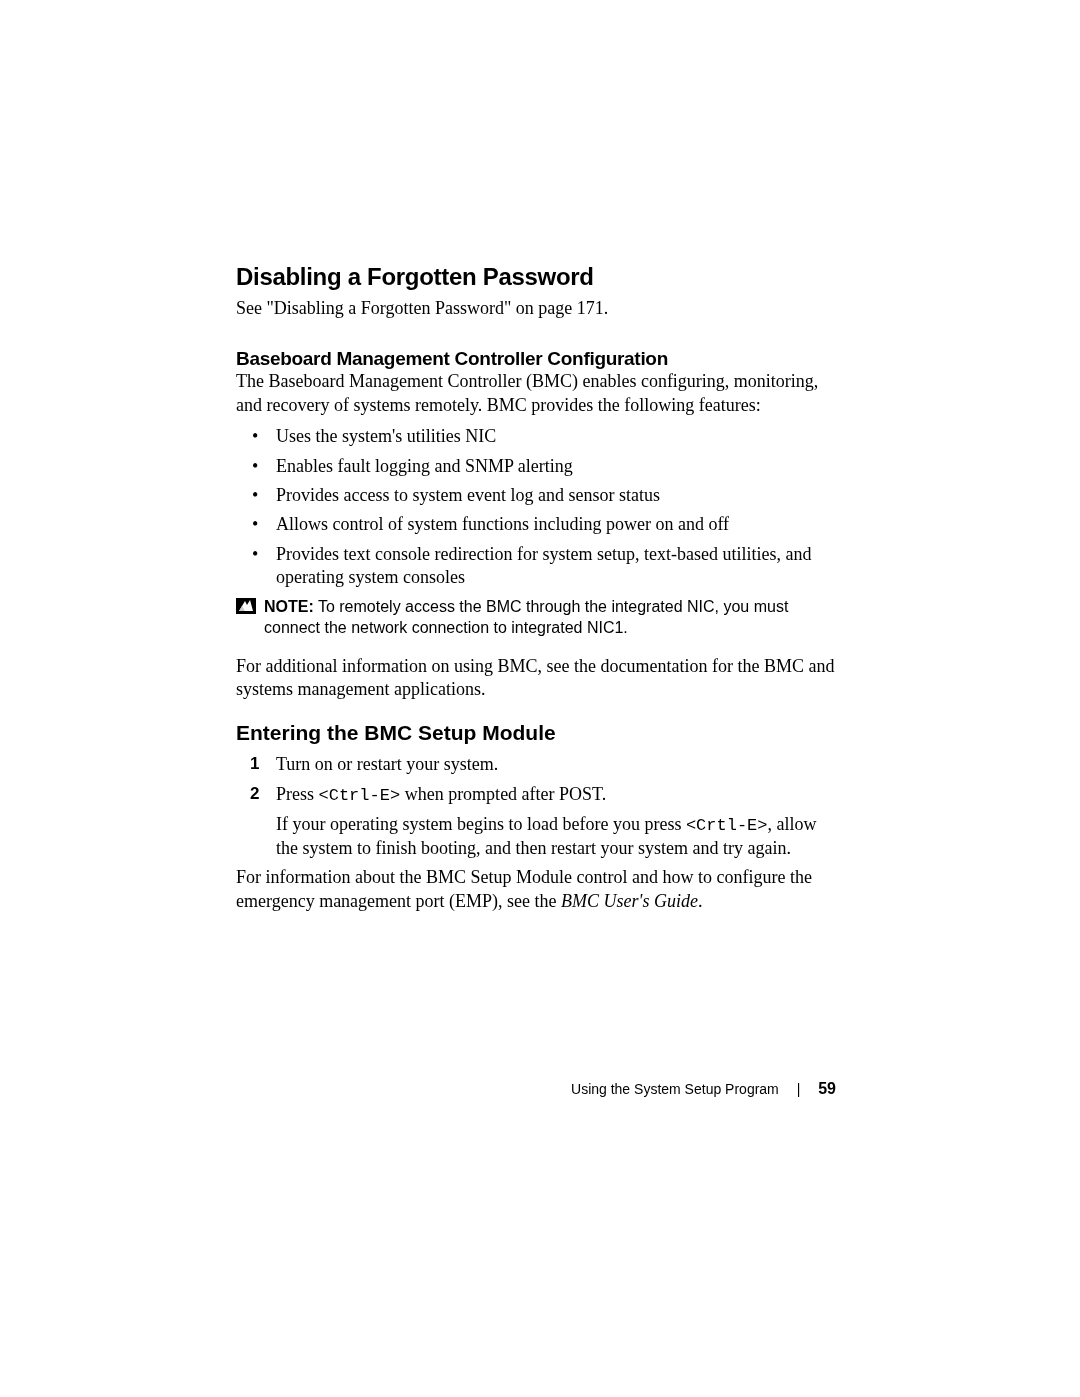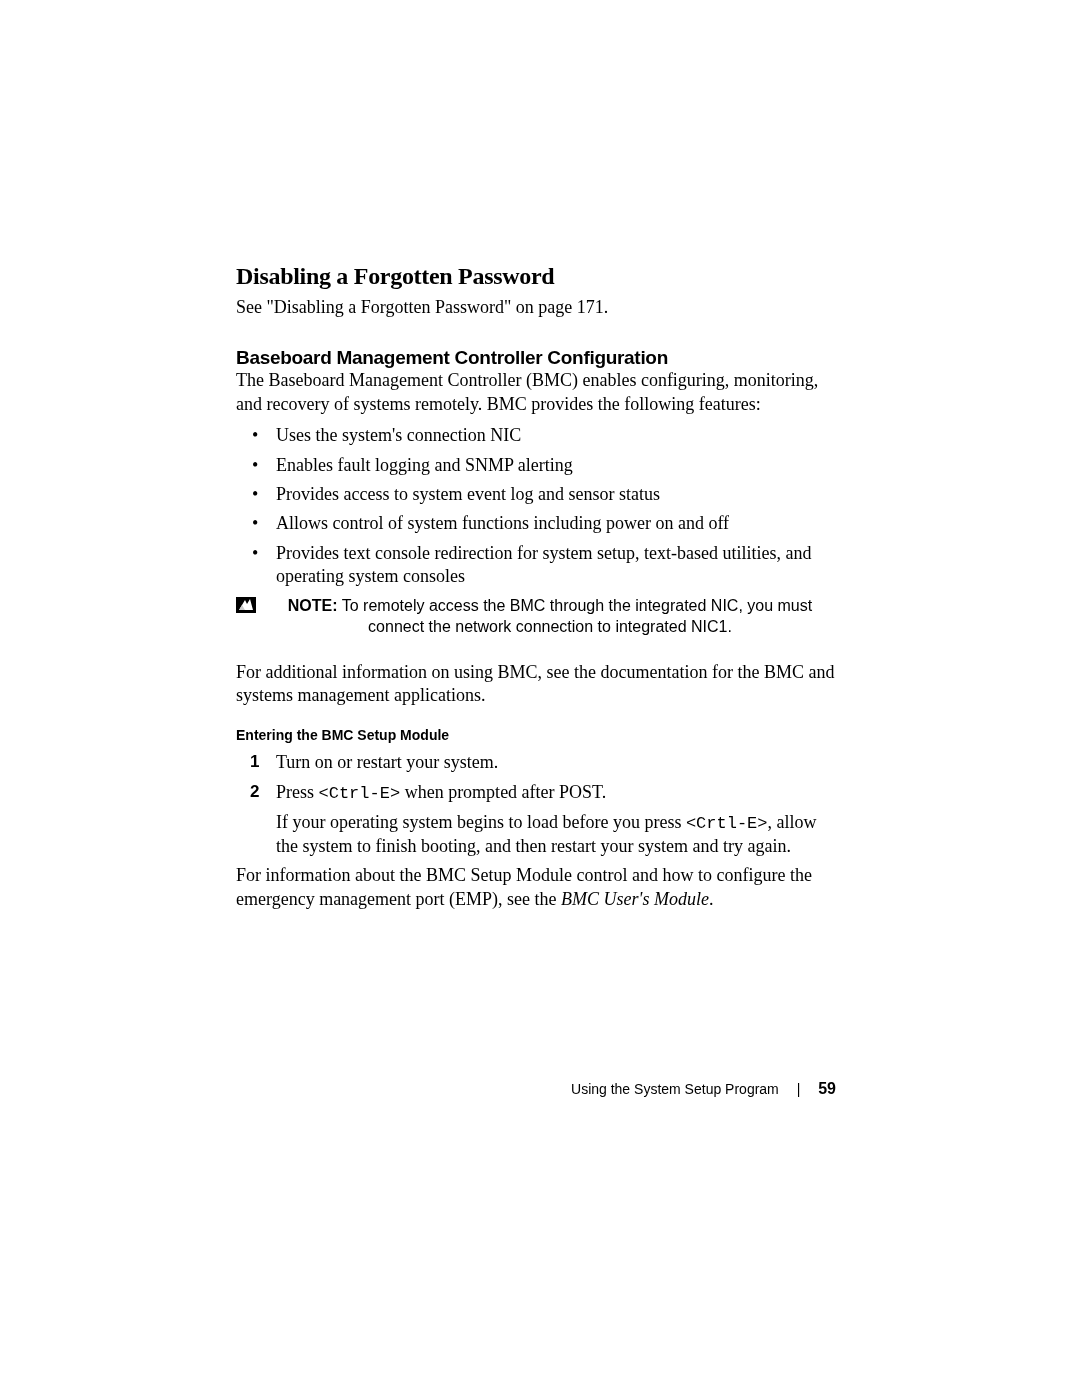--- a/index.html
+++ b/index.html
@@ -15,21 +15,21 @@
       color: #000000;
       position: relative;
     }
     .page-content {
       position: absolute;
       left: 236px;
       top: 263px;
       width: 600px;
     }
     .h2 {
-      font-family: Liberation Serif, serif;
+      font-family: Liberation Sans, sans-serif;
       font-weight: bold;
       font-size: 24px;
       margin-bottom: 6px;
       letter-spacing: -0.3px;
     }
     .h1 {
       font-family: Arial, Helvetica, sans-serif;
       font-weight: bold;
       font-size: 19px;
       margin-top: 28px;
@@ -56,41 +56,40 @@
       content: "•";
       position: absolute;
       left: 16px;
       top: 0;
       font-size: 18px;
     }
     .note-block {
       display: flex;
       align-items: flex-start;
       margin-top: 6px;
-      margin-bottom: 23px;
+      margin-bottom: 16px;
       padding-left: 0px;
-      text-align: center;
     }
     .note-icon {
       flex-shrink: 0;
       margin-right: 8px;
       margin-top: 2px;
     }
     .note-text {
       font-family: Arial, Helvetica, sans-serif;
       font-size: 16px;
       line-height: 1.35;
     }
     .note-label {
       font-weight: bold;
     }
     .h3 {
       font-family: Arial, Helvetica, sans-serif;
       font-weight: bold;
-      font-size: 14px;
+      font-size: 21px;
       margin-top: 20px;
       margin-bottom: 8px;
     }
     ol.numbered {
       list-style: none;
       counter-reset: item;
       margin-top: 4px;
     }
     ol.numbered li {
       position: relative;
@@ -144,21 +143,21 @@
 
 <div class="page-content">
 
   <h2 class="h2">Disabling a Forgotten Password</h2>
   <p class="body-text">See "Disabling a Forgotten Password" on page 171.</p>
 
   <h1 class="h1">Baseboard Management Controller Configuration</h1>
   <p class="body-text">The Baseboard Management Controller (BMC) enables configuring, monitoring, and recovery of systems remotely. BMC provides the following features:</p>
 
   <ul class="bullets">
-    <li>Uses the system's connection NIC</li>
+    <li>Uses the system's utilities NIC</li>
     <li>Enables fault logging and SNMP alerting</li>
     <li>Provides access to system event log and sensor status</li>
     <li>Allows control of system functions including power on and off</li>
     <li>Provides text console redirection for system setup, text-based utilities, and operating system consoles</li>
   </ul>
 
   <div class="note-block">
     <span class="note-icon">
       <svg width="20" height="16" viewBox="0 0 20 16">
         <rect x="0" y="0" width="20" height="16" fill="#000000"></rect>
@@ -178,21 +177,21 @@
     <li>Turn on or restart your system.</li>
     <li>
       <span>Press </span><span class="mono">&lt;Ctrl-E&gt;</span><span> when prompted after POST.</span>
       <p class="step-extra">
         <span>If your operating system begins to load before you press </span><span class="mono">&lt;Crtl-E&gt;</span><span>, allow the system to finish booting, and then restart your system and try again.</span>
       </p>
     </li>
   </ol>
 
   <p class="body-text">
-    <span>For information about the BMC Setup Module control and how to configure the emergency management port (EMP), see the </span><span class="italic">BMC User's Module</span><span>.</span>
+    <span>For information about the BMC Setup Module control and how to configure the emergency management port (EMP), see the </span><span class="italic">BMC User's Guide</span><span>.</span>
   </p>
 
 </div>
 
 <div class="footer">
   <span>Using the System Setup Program</span>
   <span class="footer-sep">|</span>
   <span class="footer-page">59</span>
 </div>
 

